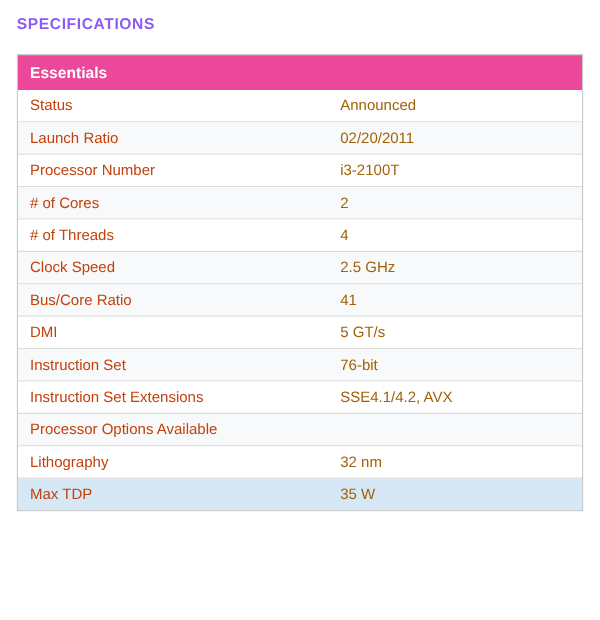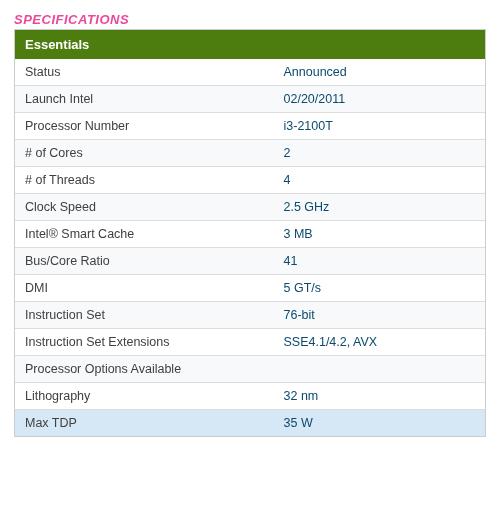--- a/index.html
+++ b/index.html
@@ -17,29 +17,28 @@
       color: #333;
     }
 
     .page-container {
       padding: 12px 14px 14px 14px;
     }
 
     .page-title {
       font-size: 13px;
       font-weight: bold;
-      color: #ec4899;
-      margin-bottom: 2px;
+      color: #8b5cf6;
+      margin-bottom: 18px;
       text-transform: uppercase;
       letter-spacing: 0.5px;
-      font-style: italic;
     }
 
     .section-header {
-      background-color: #4d7c0f;
+      background-color: #ec4899;
       color: #fff;
       font-weight: bold;
       padding: 7px 10px;
       font-size: 13px;
     }
 
     .spec-row {
       display: flex;
       border-bottom: 1px solid #ddd;
     }
@@ -56,30 +55,30 @@
       background-color: #ffffff;
     }
 
     .spec-row.highlighted {
       background-color: #d6e8f5;
     }
 
     .spec-label {
       width: 55%;
       padding: 6px 10px;
-      color: #404040;
+      color: #c2410c;
       font-size: 12.5px;
       display: flex;
       align-items: center;
     }
 
     .spec-value {
       width: 45%;
       padding: 6px 10px;
-      color: #0c4a6e;
+      color: #a16207;
       font-size: 12.5px;
       display: flex;
       align-items: center;
       gap: 6px;
     }
 
     .lock-icon {
       display: inline-block;
       width: 14px;
       height: 14px;
@@ -127,21 +126,21 @@
   <div class="table-wrapper">
     <div class="section-header">Essentials</div>
     <div id="rows-container">
         <div class="spec-row odd">
           <div class="spec-label">Status</div>
           <div class="spec-value">
             <span>Announced</span>
           </div>
         </div>
         <div class="spec-row even">
-          <div class="spec-label">Launch Intel</div>
+          <div class="spec-label">Launch Ratio</div>
           <div class="spec-value">
             <span>02/20/2011</span>
           </div>
         </div>
         <div class="spec-row odd">
           <div class="spec-label">Processor Number</div>
           <div class="spec-value">
             <span>i3-2100T</span>
           </div>
         </div>
@@ -154,26 +153,20 @@
         <div class="spec-row odd">
           <div class="spec-label"># of Threads</div>
           <div class="spec-value">
             <span>4</span>
           </div>
         </div>
         <div class="spec-row even">
           <div class="spec-label">Clock Speed</div>
           <div class="spec-value">
             <span>2.5 GHz</span>
-          </div>
-        </div>
-        <div class="spec-row odd">
-          <div class="spec-label">Intel® Smart Cache</div>
-          <div class="spec-value">
-            <span>3 MB</span>
           </div>
         </div>
         <div class="spec-row even">
           <div class="spec-label">Bus/Core Ratio</div>
           <div class="spec-value">
             <span>41</span>
           </div>
         </div>
         <div class="spec-row odd">
           <div class="spec-label">DMI</div>

